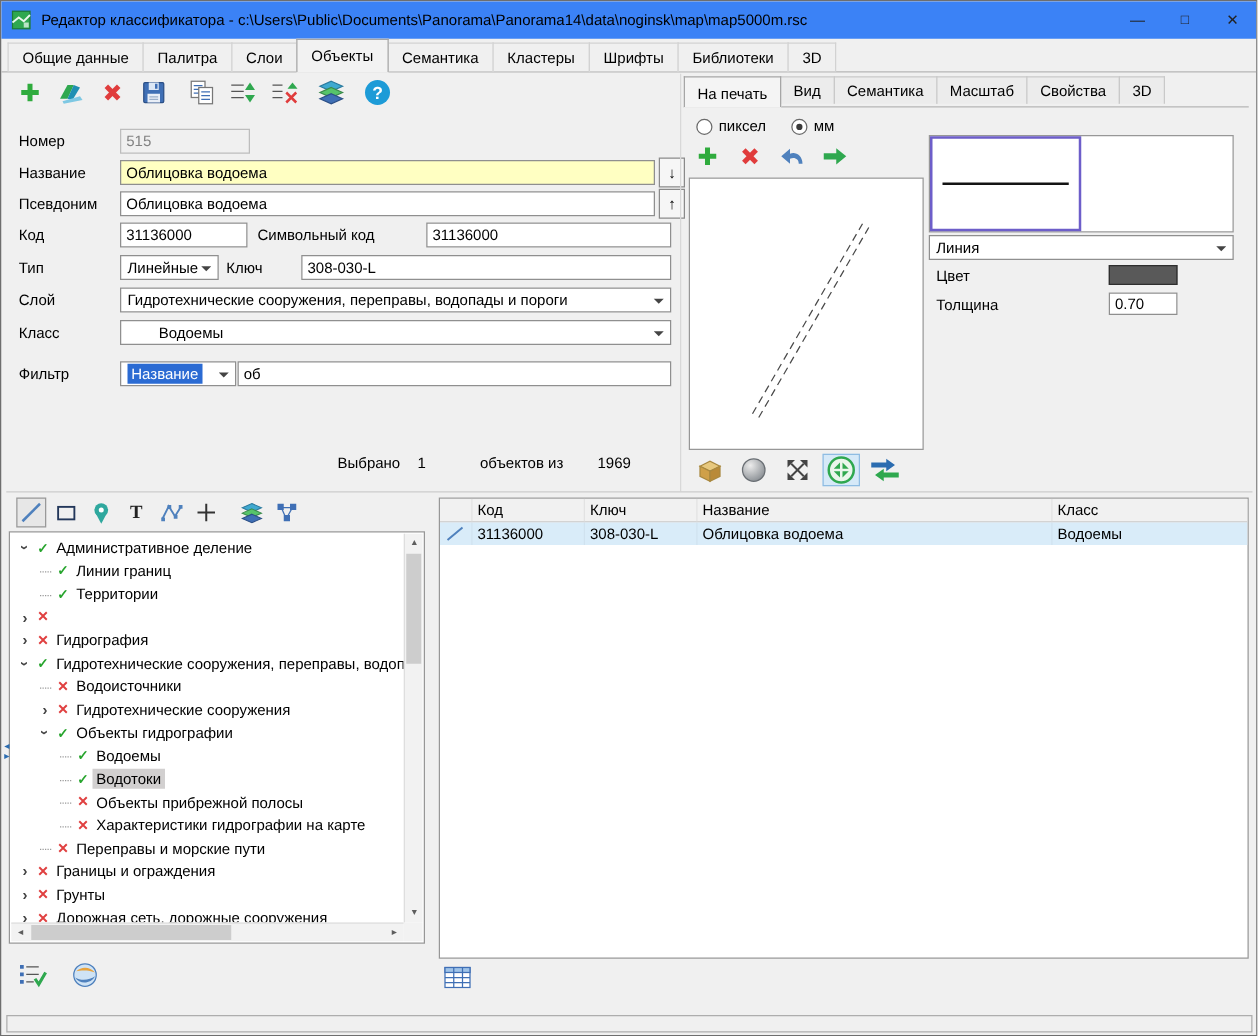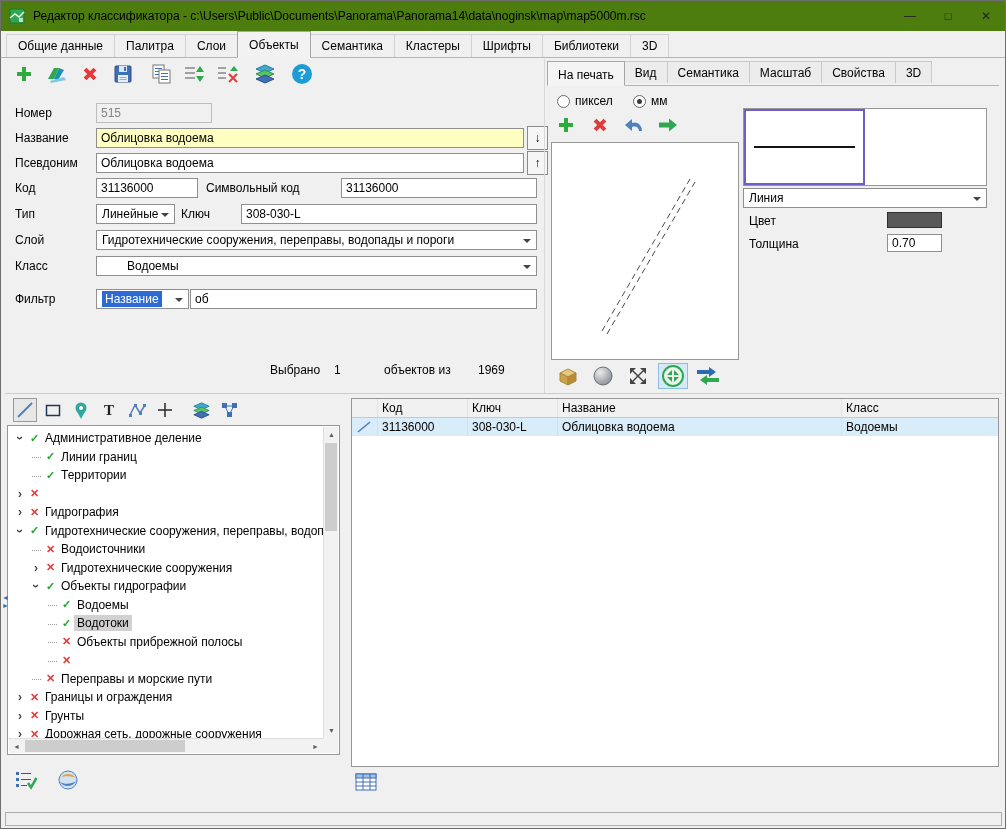--- a/index.html
+++ b/index.html
@@ -1,20 +1,20 @@
 <!DOCTYPE html>
 <html><head>
 <meta charset="utf-8">
 <style>
 *{margin:0;padding:0;box-sizing:border-box;}
 body{width:1006px;height:829px;font-family:"Liberation Sans",sans-serif;font-size:12px;color:#000;background:#fff;}
 .window{position:relative;width:1006px;height:829px;background:#f0f0f0;border:1px solid #6e6e6e;overflow:hidden;}
 
 
-.titlebar{position:absolute;top:0;left:0;right:0;height:30px;background:#4d7c0f;display:flex;align-items:center;}
+.titlebar{position:absolute;top:0;left:0;right:0;height:30px;background:#3b82f6;display:flex;align-items:center;}
 .app-icon{margin-left:8px;width:16px;height:16px;flex:none;}
 .title-text{margin-left:8px;font-size:12px;white-space:nowrap;}
 .win-controls{position:absolute;right:0;top:0;height:30px;display:flex;}
 .win-btn{width:38px;height:30px;display:flex;align-items:center;justify-content:center;font-size:12px;color:#222;cursor:default;}
 .win-btn.max{font-size:11px;}
 
 
 .main-tabs{position:absolute;top:30px;left:0;right:0;height:27px;border-bottom:1px solid #b5b5b5;display:flex;align-items:flex-end;padding-left:5px;}
 .mtab{padding:4px 11px;border:1px solid #d2d2d2;border-bottom:none;background:#f0f0f0;margin-right:-1px;height:23px;white-space:nowrap;}
 .mtab.active{border-color:#a6a6a6;background:#f2f2f2;height:27px;padding-top:6px;margin-bottom:-1px;border-bottom:1px solid #f2f2f2;z-index:2;position:relative;}
@@ -187,21 +187,21 @@
         <path d="M11 6 L20 10 L11 14 L2 10 Z" fill="#57c46a" stroke="#3a8a4a"></path>
         <path d="M11 11 L20 15 L11 19 L2 15 Z" fill="#3f6fb5" stroke="#2b4f86"></path>
       </svg>
     </div>
     <div class="tbtn" style="margin-left:4px;">
         <span class="help-circle">?</span>
       </div>
   </div>
 
   <span class="flabel" style="left:14px;top:105px;">Номер</span>
-  <input class="tb" style="left: 95px; top: 102px; width: 116px;" disabled="" value="515">
+  <input class="tb" style="left: 95px; top: 102px; width: 104px;" disabled="" value="515">
 
   <span class="flabel" style="left:14px;top:130px;">Название</span>
   <input class="tb yellow" style="left: 95px; top: 127px; width: 428px;" value="Облицовка водоема">
   <div class="spinbtn" style="left:526px;top:125px;">
       <span>↓</span>
     </div>
 
   <span class="flabel" style="left:14px;top:155px;">Псевдоним</span>
   <input class="tb" style="left: 95px; top: 152px; width: 428px;" value="Облицовка водоема">
   <div class="spinbtn" style="left:526px;top:150px;">
@@ -468,20 +468,21 @@
           <span class="tlabel sel">Водотоки</span>
         </div>
         <div class="tree-row" style="padding-left: 36px;">
           <span class="expander conn"></span>
           <span class="mark cross">✕</span>
           <span class="tlabel">Объекты прибрежной полосы</span>
         </div>
         <div class="tree-row" style="padding-left: 36px;">
           <span class="expander conn"></span>
           <span class="mark cross">✕</span>
+          <span class="tlabel">Характеристики гидрографии на карте</span>
         </div>
         <div class="tree-row" style="padding-left: 20px;">
           <span class="expander conn"></span>
           <span class="mark cross">✕</span>
           <span class="tlabel">Переправы и морские пути</span>
         </div>
         <div class="tree-row" style="padding-left: 4px;">
           <span class="expander">›</span>
           <span class="mark cross">✕</span>
           <span class="tlabel">Границы и ограждения</span>

